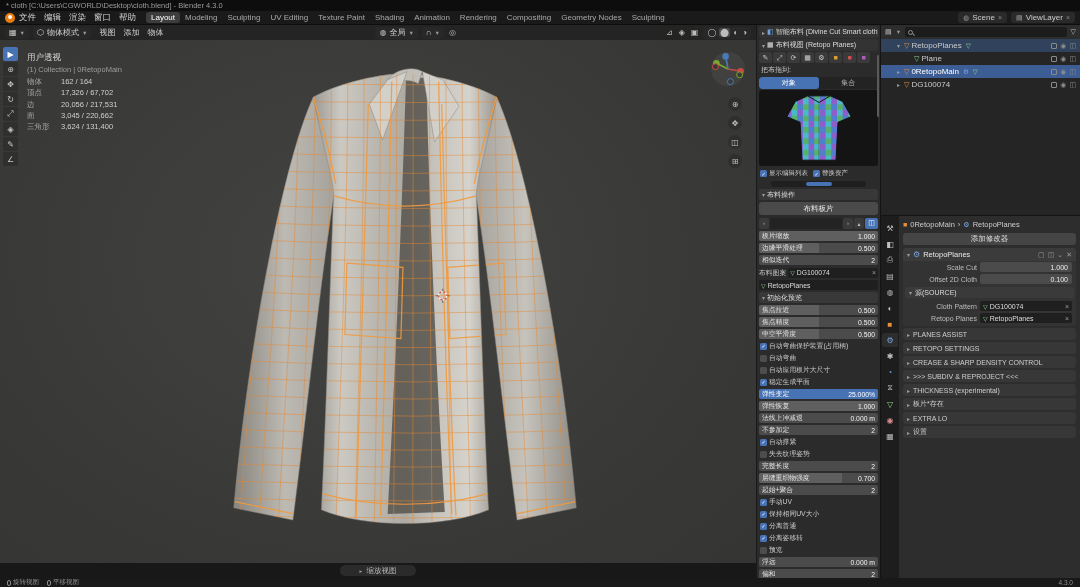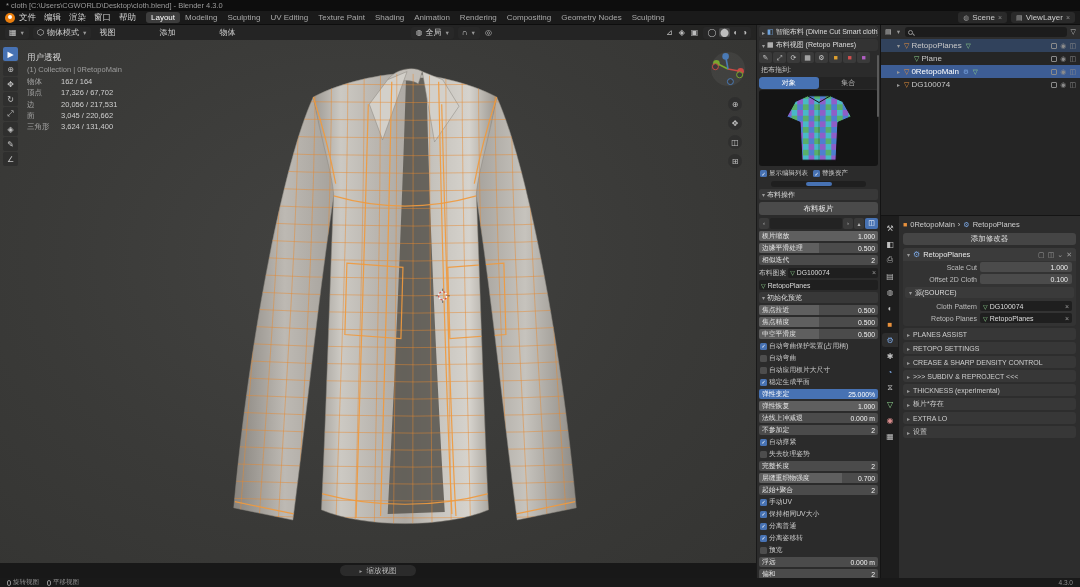--- a/index.html
+++ b/index.html
@@ -22,21 +22,21 @@
   .pill .ic{font-size:7px;color:#9c9c9c;}
   .pill .x{color:#888;font-size:7px;}
   
   #viewport{position:absolute;left:0;top:25px;width:756px;height:553px;overflow:hidden;
     background:radial-gradient(ellipse at 46% 42%, #434341 0%, #3a3a38 55%, #343432 100%);}
   #vp-header{position:absolute;left:0;top:0;right:0;height:15px;background:rgba(34,34,34,.93);
     display:flex;align-items:center;gap:4px;padding:0 5px;font-size:8px;color:#d0d0d0;z-index:5;}
   .vp-dd{background:#282828;border-radius:3px;padding:0 4px;height:12px;display:flex;align-items:center;gap:3px;}
   .caret{font-size:5.5px;color:#999;}
   .vp-ico{color:#bdbdbd;font-size:8px;padding:0 1px;}
-  #vp-menus{display:flex;gap:36px;}
+  #vp-menus{display:flex;}
   .vp-menu{padding:0 4px;}
   .sp{flex:1;}
   #vp-shading{display:flex;align-items:center;gap:2px;background:#282828;border-radius:3px;height:12px;padding:0 3px;}
   #vp-shading .on{background:#4a4a4a;border-radius:2px;}
   #toolbar{position:absolute;left:3px;top:22px;display:flex;flex-direction:column;gap:1px;z-index:5;}
   .tool{width:15px;height:14px;background:rgba(45,45,45,.88);border-radius:2px;display:flex;
     align-items:center;justify-content:center;font-size:8px;color:#c5c5c5;}
   .tool.active{background:#4772b3;color:#fff;}
   #stats{position:absolute;left:27px;top:26px;font-size:7.5px;color:#b9b9b9;line-height:1.5;z-index:4;}
   #stats .tp{font-size:8.5px;color:#d8d8d8;}

